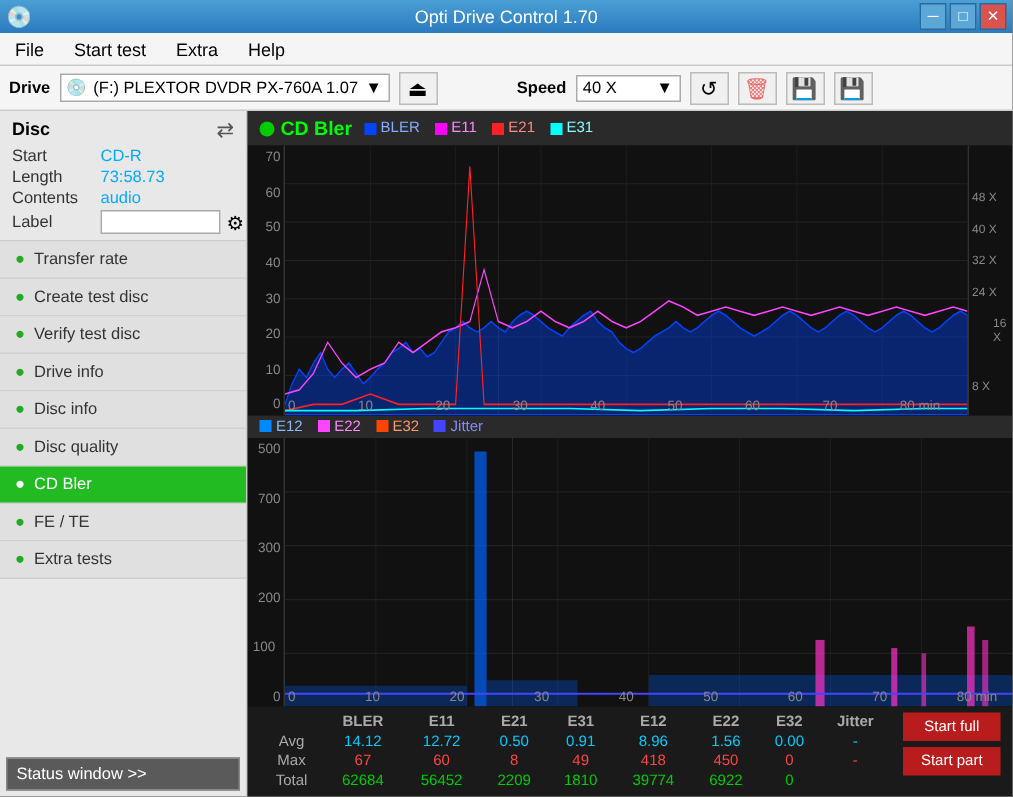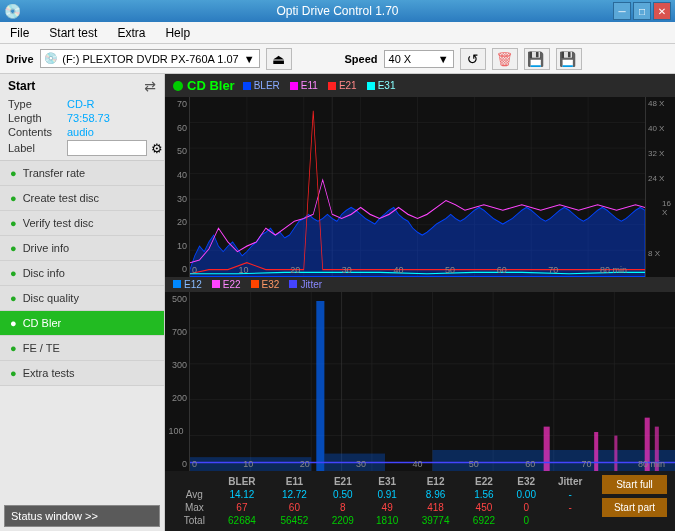--- a/index.html
+++ b/index.html
@@ -122,21 +122,21 @@
     .stats-table { width: 100%; border-collapse: collapse; font-size: 10px; color: #ccc; }
     .stats-table th { color: #aaa; text-align: center; padding: 1px 4px; }
     .stats-table td { text-align: center; padding: 1px 4px; }
     .stats-row-avg td { color: #00ccff; }
     .stats-row-max td { color: #ff4444; }
     .stats-row-total td { color: #00cc00; }
     .stats-label { color: #aaa !important; text-align: center; }
 
     .action-btns { display: flex; flex-direction: column; gap: 4px; margin-left: 8px; }
     .action-btn {
-      background: #a16207; color: white; border: none; padding: 4px 8px;
+      background: #b91c1c; color: white; border: none; padding: 4px 8px;
       font-size: 10px; cursor: pointer; width: 65px;
     }
 
     
     #bottom-section { background: #1a1a1a; display: flex; align-items: stretch; padding: 4px 8px; }
     .bottom-table-wrap { flex: 1; }
   </style>
 </head>
 <body>
 
@@ -175,25 +175,25 @@
   <div class="toolbar-btn" style="color:#e66;">💾</div>
   <div class="toolbar-btn">💾</div>
 </div>
 
 <div id="main">
 
   <div id="sidebar">
 
     <div id="disc-panel">
       <div class="disc-header">
-        <span class="disc-title">Start</span>
+        <span class="disc-title">Disc</span>
         <span class="refresh-btn">⇄</span>
       </div>
       <div class="disc-row">
-        <span class="disc-key">Type</span>
+        <span class="disc-key">Start</span>
         <span class="disc-val">CD-R</span>
       </div>
       <div class="disc-row">
         <span class="disc-key">Length</span>
         <span class="disc-val">73:58.73</span>
       </div>
       <div class="disc-row">
         <span class="disc-key">Contents</span>
         <span class="disc-val">audio</span>
       </div>
@@ -322,21 +322,21 @@
           <span style="color:#888;font-size:9px;">30</span>
           <span style="color:#888;font-size:9px;">40</span>
           <span style="color:#888;font-size:9px;">50</span>
           <span style="color:#888;font-size:9px;">60</span>
           <span style="color:#888;font-size:9px;">70</span>
           <span style="color:#888;font-size:9px;padding-right:16px;">80 min</span>
         </div>
       </div>
 
       <div style="width:30px; display:flex; flex-direction:column; justify-content:space-between; padding:2px 0; border-left:1px solid #333;">
-        <span style="color:#888;font-size:8px;padding-left:2px;">48 X</span>
+        <span style="color:#888;font-size:8px;padding-left:2px;margin-top:28px;">48 X</span>
         <span style="color:#888;font-size:8px;padding-left:2px;">40 X</span>
         <span style="color:#888;font-size:8px;padding-left:2px;">32 X</span>
         <span style="color:#888;font-size:8px;padding-left:2px;">24 X</span>
         <span style="color:#888;font-size:8px;padding-left:16px;">16 X</span>
         <span style="color:#888;font-size:8px;padding-left:2px;"></span>
         <span style="color:#888;font-size:8px;padding-left:2px;">8 X</span>
         <span style="color:#888;font-size:8px;padding-left:2px;"></span>
       </div>
     </div>
 

